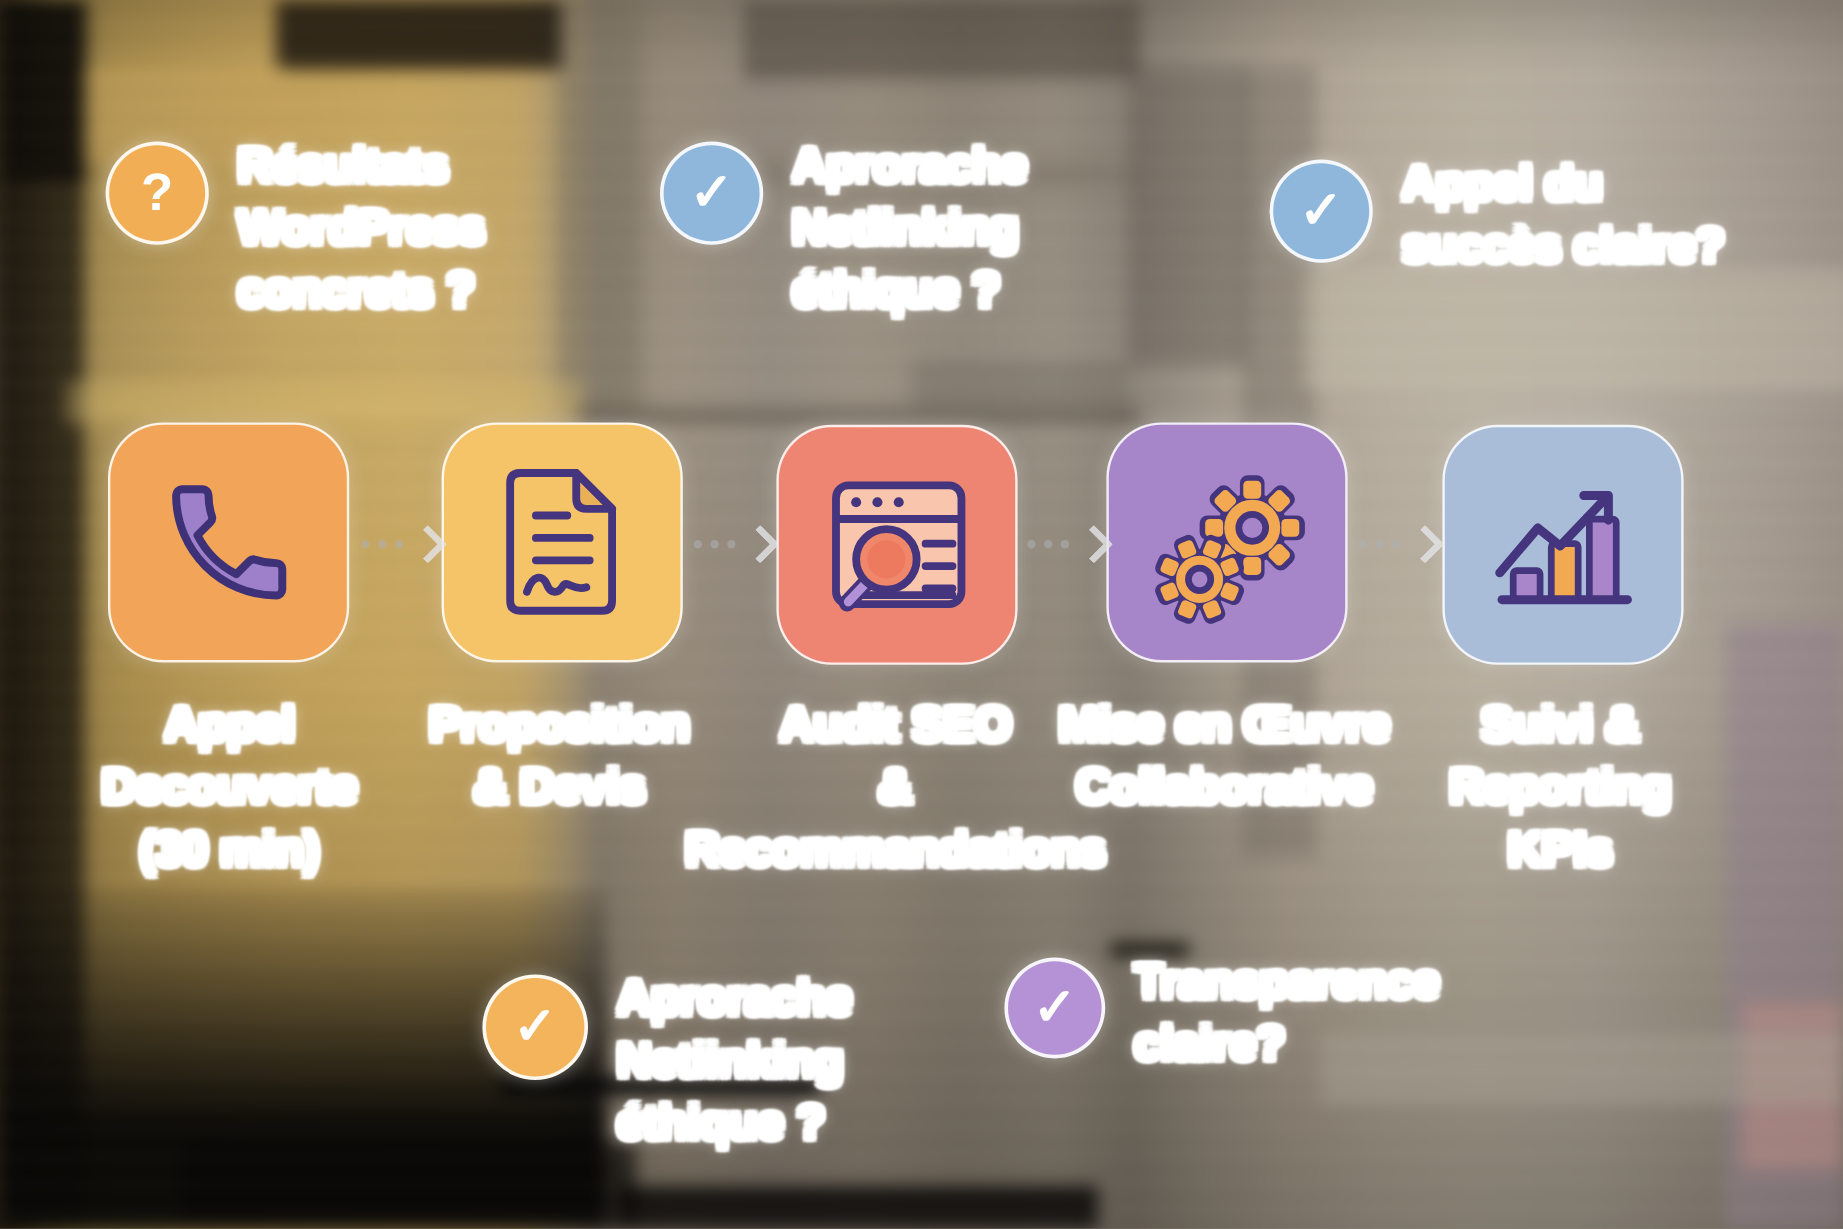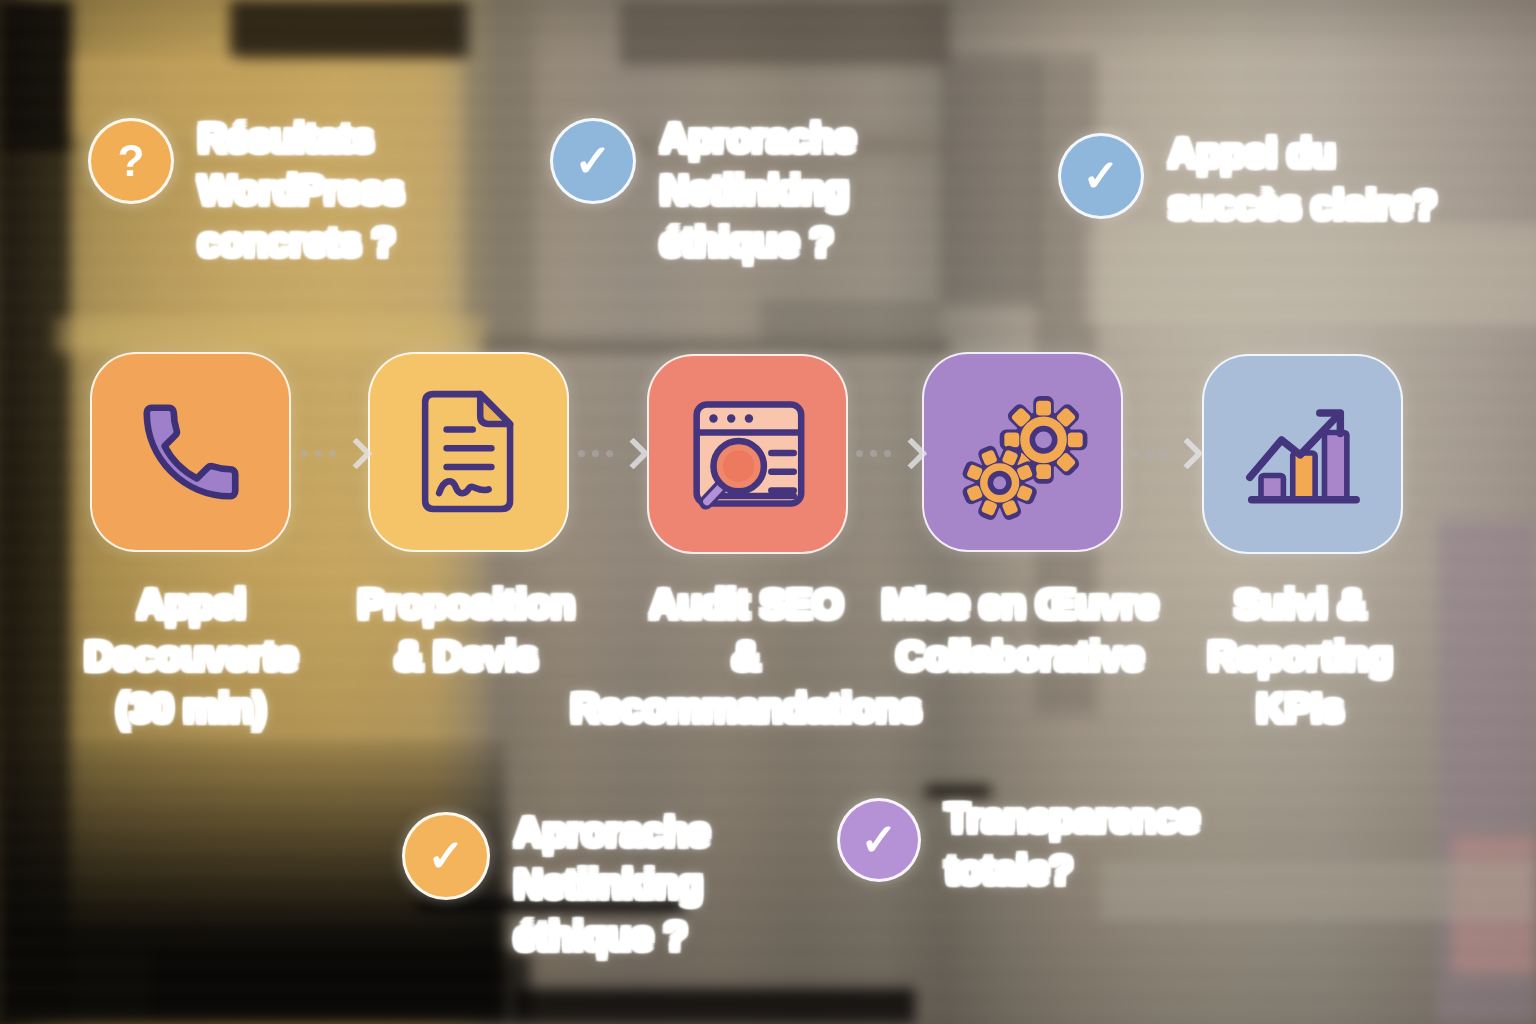--- a/index.html
+++ b/index.html
@@ -255,16 +255,16 @@
   <div class="badge" style="left:402px;top:812px;">
     <div class="badge-circle" style="width: 82px; height: 82px; background-color: rgb(243, 180, 92);">✓</div>
     <div class="badge-text glow">Aprorache
 Netiinking
 éthique ?</div>
   </div>
 
   <div class="badge" style="left:837px;top:798px;">
     <div class="badge-circle" style="width: 78px; height: 78px; background-color: rgb(181, 146, 214);">✓</div>
     <div class="badge-text glow">Transparence
-totale?</div>
+claire?</div>
   </div>
 
 </div>
 
 </body></html>

